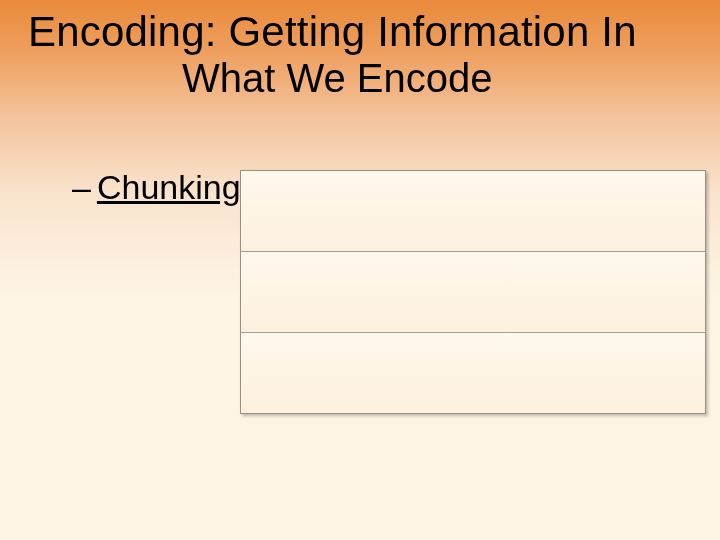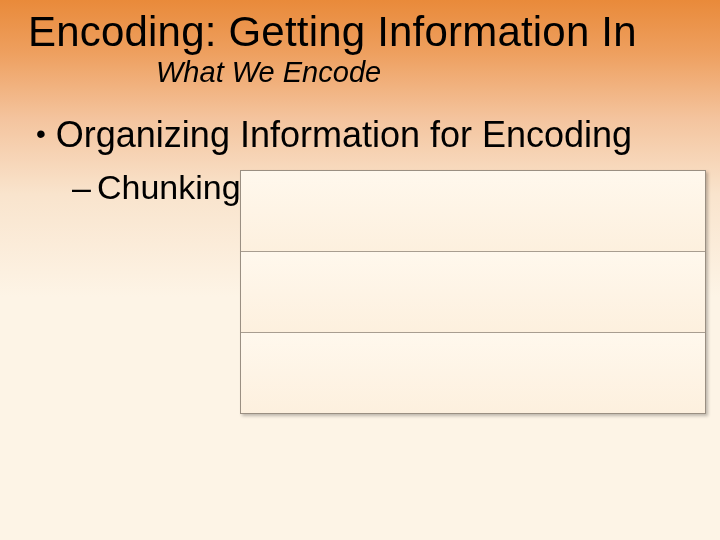--- a/index.html
+++ b/index.html
@@ -25,24 +25,23 @@
   }
   .title {
     position: absolute;
     left: 28px;
     top: 8px;
     font-size: 42px;
     letter-spacing: 0.2px;
   }
   .subtitle {
     position: absolute;
-    left: 156px;
+    left: 182px;
     top: 56px;
-    font-size: 29px;
-    font-style: italic;
+    font-size: 40px;
   }
   .bullet1 {
     position: absolute;
     left: 36px;
     top: 114px;
     font-size: 36px;
   }
   .dot {
     display: inline-block;
     vertical-align: middle;
@@ -55,20 +54,21 @@
   .bullet2 {
     position: absolute;
     left: 72px;
     top: 168px;
     font-size: 34px;
   }
   .dash {
     margin-right: 6px;
   }
   .underline {
+    text-decoration: underline;
   }
   .bullet3 {
     position: absolute;
     left: 110px;
     top: 214px;
     font-size: 28px;
   }
   .dot3 {
     display: inline-block;
     margin-right: 8px;
@@ -99,23 +99,20 @@
 </style>
 </head>
 <body>
 
 <div class="slide">
 
   <div class="title">Encoding: Getting Information In</div>
 
   <div class="subtitle">What We Encode</div>
 
-  <div class="bullet1">
-    <span class="dot">•</span><span>Organizing Information for Encoding</span>
-  </div>
 
   <div class="bullet2">
     <span class="dash">–</span><span class="underline">Chunking</span>
   </div>
 
 
   <div class="panel">
     <div class="row"></div>
     <div class="row"></div>
     <div class="row"></div>

